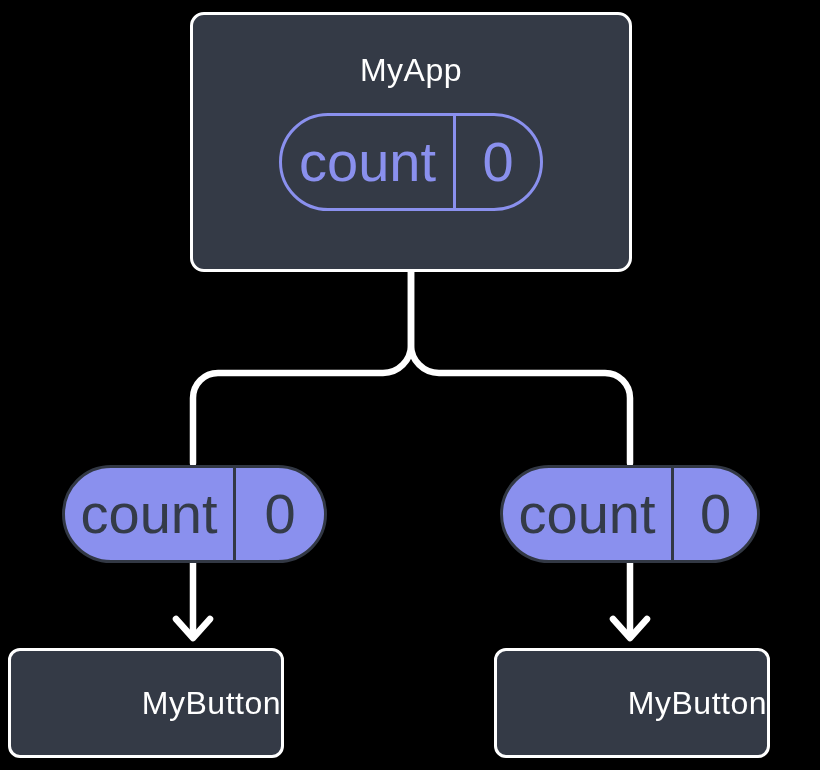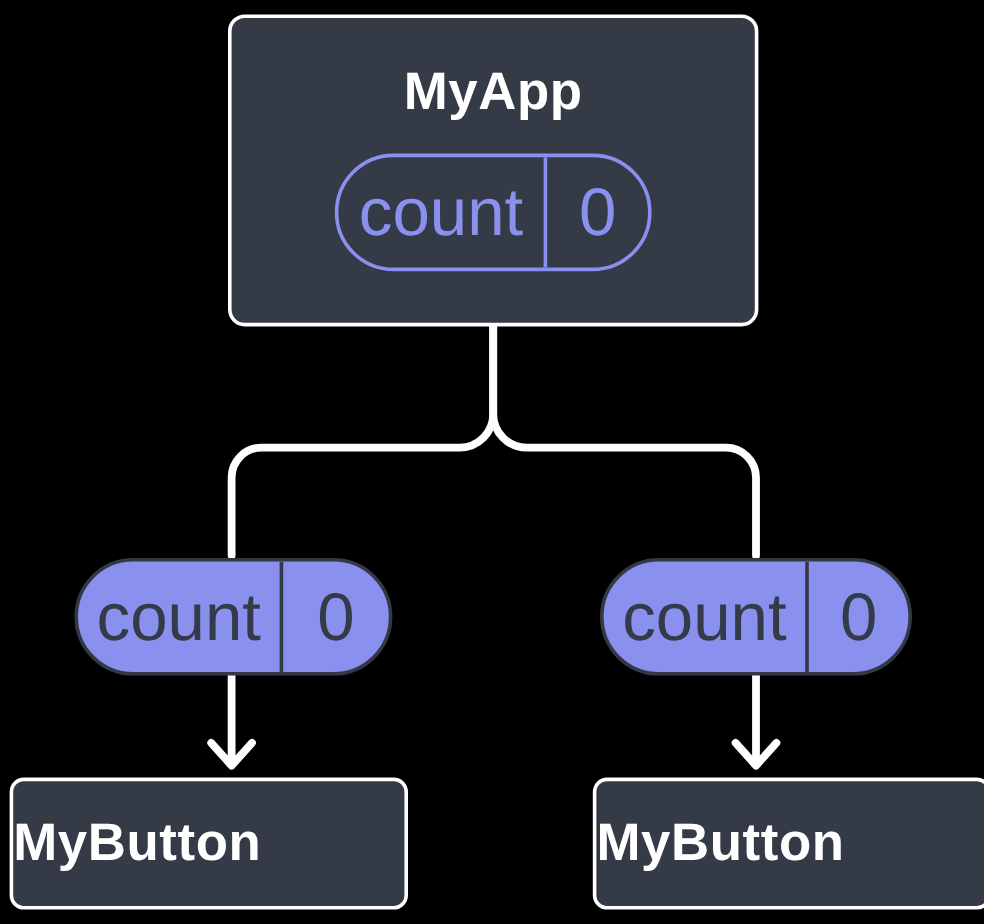--- a/index.html
+++ b/index.html
@@ -29,22 +29,22 @@
     width: 820px; height: 770px;
   }
   .node-box {
     position: absolute;
     background: var(--node-fill);
     border: 3.5px solid var(--node-border);
     border-radius: 14px;
     color: var(--node-text);
   }
   .node-title {
-    font-size: 44px;
-    font-weight: 700;
+    font-size: 32px;
+    font-weight: 400;
     letter-spacing: 0.5px;
     line-height: 1.2;
     text-align: center;
     color: var(--node-text);
   }
   
   .parent-node {
     left: 190px; top: 12px;
     width: 442px; height: 260px;
     display: flex; flex-direction: column; align-items: center;
@@ -78,23 +78,23 @@
     border: 3px solid var(--pill-border-dark);
     background: var(--accent-purple);
     color: var(--pill-text-dark);
     grid-template-columns: 168px 3px 1fr;
   }
   .pill.filled .pill-divider { background: var(--pill-border-dark); }
   .pill-left-prop  { left: 62px;  top: 465px; width: 265px; }
   .pill-right-prop { left: 500px; top: 465px; width: 260px; grid-template-columns: 166px 3px 1fr; }
   
   .child-node {
-    width: 332px; height: 110px;
+    width: 276px; height: 110px;
     border-radius: 12px;
-    display: flex; align-items: center; justify-content: flex-start;
+    display: flex; align-items: center; justify-content: flex-end;
   }
   .child-left  { left: 8px;   top: 648px; }
   .child-right { left: 494px; top: 648px; }
 </style>
 </head>
 <body>
 
 <div class="canvas">
 
   <svg class="connector-layer" viewBox="0 0 820 770">

